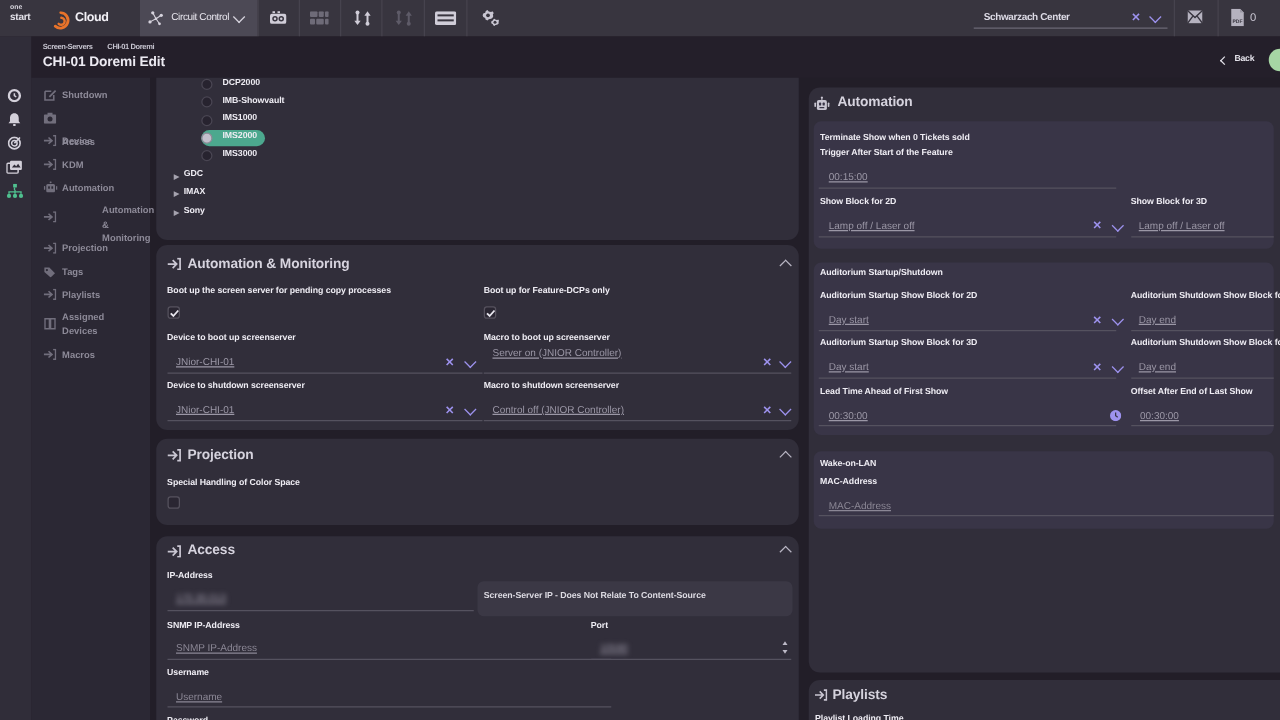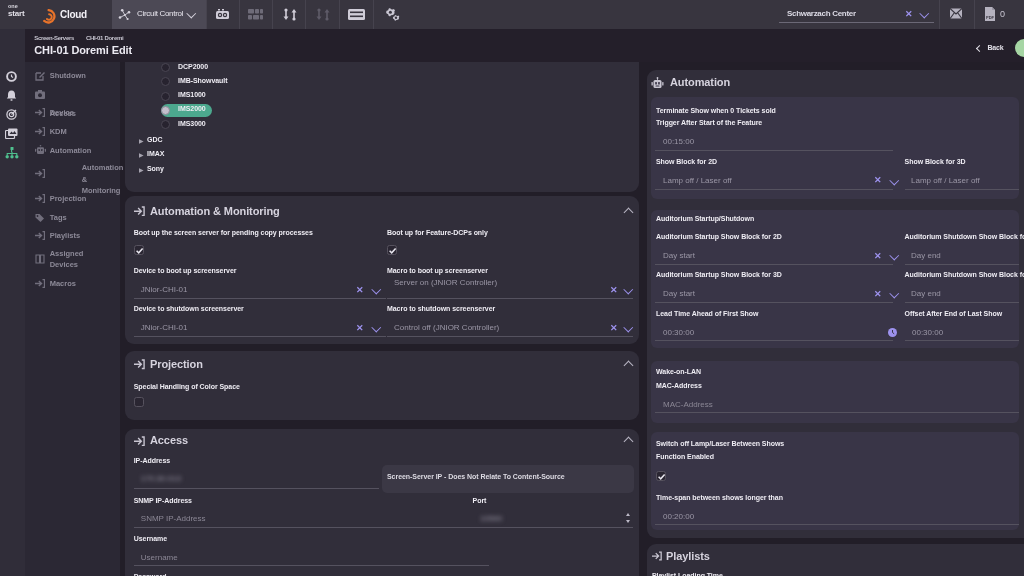--- a/index.html
+++ b/index.html
@@ -14,21 +14,21 @@
 
 #rail{position:absolute;left:0;top:29px;width:25px;height:547px;background:#302D39;z-index:45;}
 #sbar{position:absolute;left:25px;top:62px;width:95px;height:514px;background:#2B2834;z-index:30;}
 .sbitem{position:absolute;left:24.7px;color:#8D8A98;font-size:7.5px;font-weight:700;line-height:11.7px;}
 
 #content{position:absolute;left:120px;top:61.5px;width:904px;height:514.5px;overflow:hidden;background:#221E28;}
 .card{position:absolute;background:#312E3A;border-radius:9px;}
 .subcard{position:absolute;left:4px;width:368.3px;background:#393547;border-radius:6px;}
 .title{position:absolute;font-size:11px;font-weight:700;color:#D6D3DE;white-space:nowrap;letter-spacing:-0.1px;}
 .lbl{position:absolute;font-size:7px;font-weight:700;color:#EFEDF4;white-space:nowrap;letter-spacing:-0.05px;}
-.val{position:absolute;font-size:8px;color:#9B97A6;white-space:nowrap;}
+.val{position:absolute;font-size:8px;color:#9B97A6;white-space:nowrap;text-decoration:underline;}
 .ul{position:absolute;height:1px;background:#55525F;}
 .x{position:absolute;color:#9D92EE;font-size:9px;font-weight:700;line-height:9px;}
 .vchev{position:absolute;width:6.5px;height:6.5px;border-right:1.7px solid #9D92EE;border-bottom:1.7px solid #9D92EE;transform:rotate(45deg);}
 .colchev{position:absolute;width:7px;height:7px;border-left:1.7px solid #b9b6c4;border-top:1.7px solid #b9b6c4;transform:rotate(45deg);}
 .cb{position:absolute;width:10px;height:10px;background:#2A2632;border:1px solid #56525e;border-radius:2.5px;color:#e4e2ea;font-size:9px;font-weight:700;line-height:9.5px;text-align:center;}
 .radio{position:absolute;width:9px;height:9px;border-radius:50%;background:#27232f;border:1px solid #4a4653;}
 .tri{position:absolute;font-size:6px;color:#A5A2AE;}
 .ticon{position:absolute;}
 </style></head>
 <body>
@@ -405,32 +405,20 @@
       <div class="ul" style="left:4.1px;top:130px;width:238.4px;"></div>
       <div class="val" style="left:261.5px;top:118px;">00:30:00</div>
       <div class="ul" style="left:254.1px;top:130px;width:114.2px;"></div>
     </div>
     <div class="subcard" style="top:291.4px;height:61.6px;">
       <div class="lbl" style="left:5.5px;top:7.4px;">Wake-on-LAN</div>
       <div class="lbl" style="left:5.5px;top:21.5px;">MAC-Address</div>
       <div class="val" style="left:12.5px;top:39.5px;color:#8B8795;">MAC-Address</div>
       <div class="ul" style="left:4.1px;top:51px;width:364px;"></div>
     </div>
-    <div class="subcard" style="top:362px;height:98.8px;">
-      <div class="lbl" style="left:5.5px;top:8.6px;">Switch off Lamp/Laser Between Shows</div>
-      <div class="lbl" style="left:5.5px;top:21.5px;">Function Enabled</div>
-      <div class="cb" style="left:5.5px;top:39.1px;">
-          <svg width="11" height="11" viewBox="0 0 11 11" style="position:absolute;left:-1px;top:-1px;">
-            <path d="M2.6 5.7 L4.7 7.8 L8.6 3.4" stroke="#e8e6ee" stroke-width="1.5" fill="none"></path>
-          </svg>
-        </div>
-      <div class="lbl" style="left:5.5px;top:62.7px;">Time-span between shows longer than</div>
-      <div class="val" style="left:12.5px;top:80.3px;">00:20:00</div>
-      <div class="ul" style="left:4.1px;top:92.3px;width:364px;"></div>
-    </div>
   </div>
 
   <div class="card" id="card6" style="left:526.5px;top:482.7px;width:517px;height:80px;">
     <svg class="ticon" style="left:5.5px;top:7px;" width="10" height="10" viewBox="0 0 12 11">
         <path d="M0 5.5 H7 M4.5 2 L8 5.5 L4.5 9" stroke="#c9c6d2" stroke-width="1.5" fill="none"></path>
         <path d="M8.5 0.8 H11 V10.2 H8.5" stroke="#c9c6d2" stroke-width="1.5" fill="none"></path>
       </svg>
     <div class="title" style="left:19.5px;top:5.8px;">Playlists</div>
     <div class="lbl" style="left:5.5px;top:28px;">Playlist Loading Time</div>
   </div>

